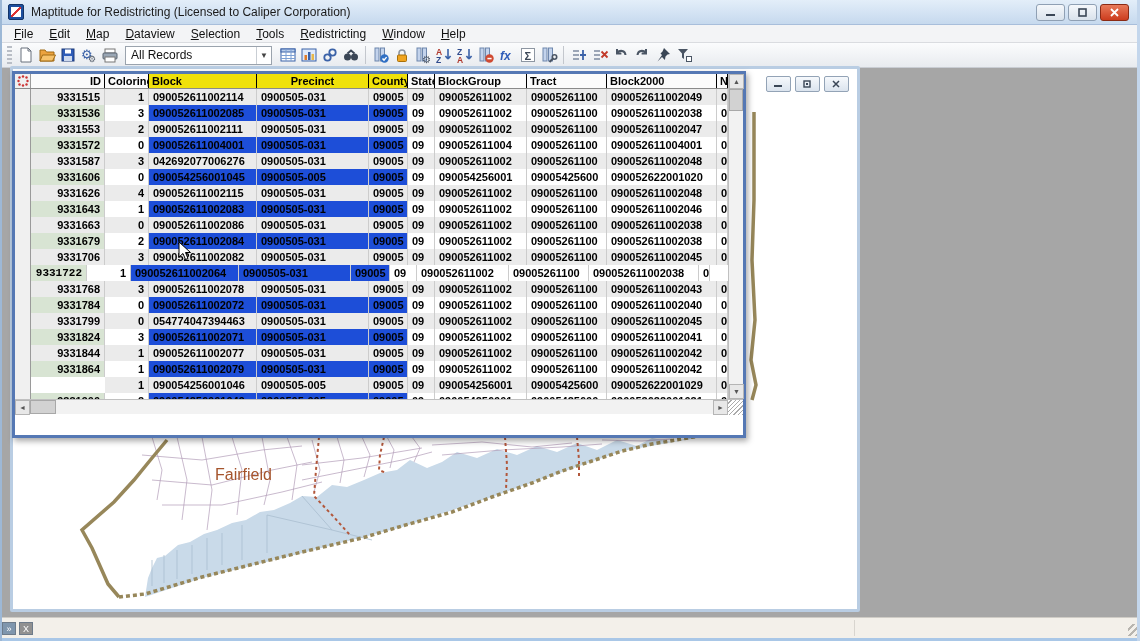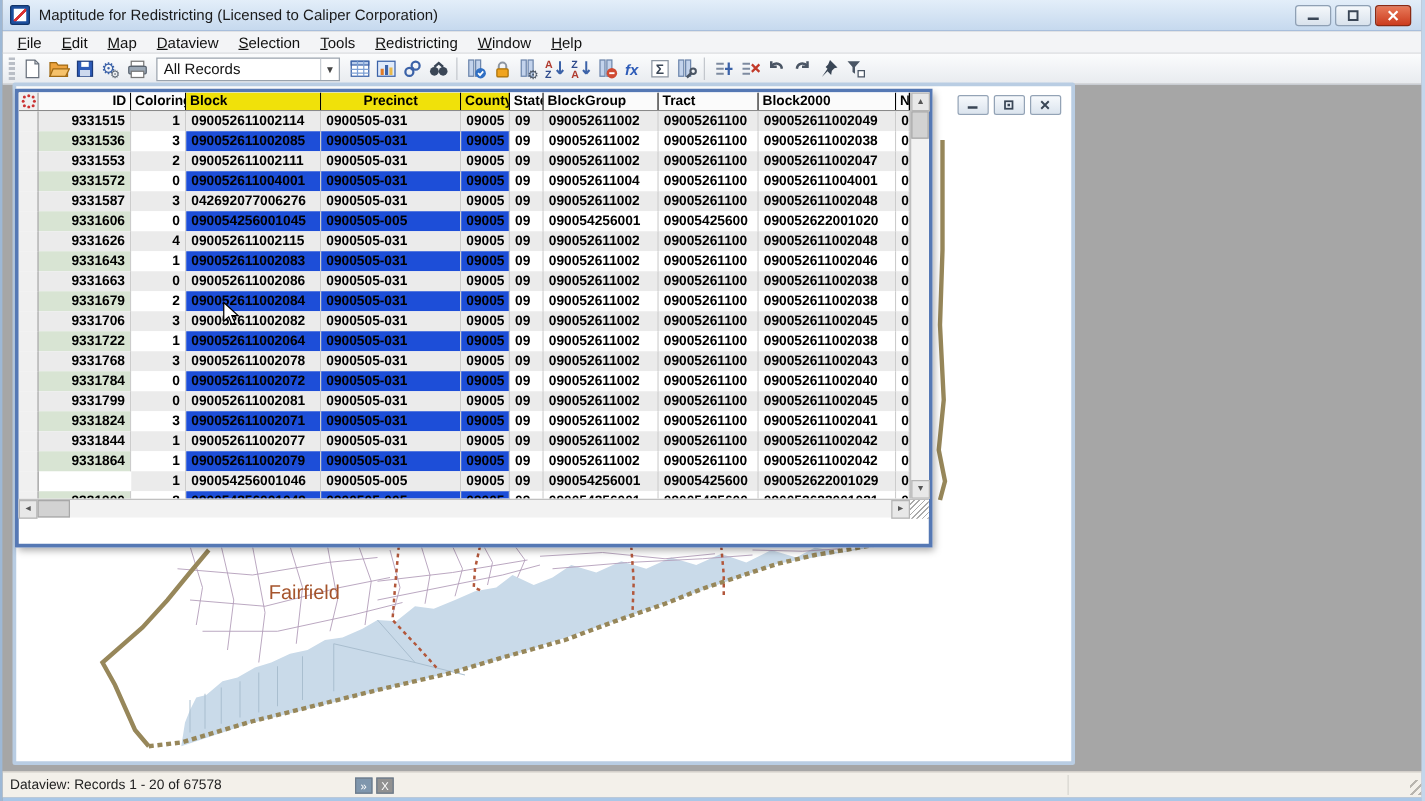--- a/index.html
+++ b/index.html
@@ -583,21 +583,21 @@
                 <div class="cell yellow" style="width: 112px;">0900505-031</div>
                 <div class="cell yellow" style="width: 39px;">09005</div>
                 <div class="cell" style="width: 27px;">09</div>
                 <div class="cell center" style="width: 92px;">090052611002</div>
                 <div class="cell center" style="width: 80px;">09005261100</div>
                 <div class="cell center" style="width: 110px;">090052611002045</div>
                 <div class="cell" style="width: 11px;">0</div>
               </div>
               <div class="row">
                 <div class="corner-cell" style="width: 16px;"></div>
-                <div class="cell green right" style="width: 74px;">9331722</div>
+                <div class="cell green right" style="width: 56px; font-family: Liberation Mono, monospace;">9331722</div>
                 <div class="cell right" style="width: 44px;">1</div>
                 <div class="cell yellow" style="width: 108px;">090052611002064</div>
                 <div class="cell yellow" style="width: 112px;">0900505-031</div>
                 <div class="cell yellow" style="width: 39px;">09005</div>
                 <div class="cell" style="width: 27px;">09</div>
                 <div class="cell center" style="width: 92px;">090052611002</div>
                 <div class="cell center" style="width: 80px;">09005261100</div>
                 <div class="cell center" style="width: 110px;">090052611002038</div>
                 <div class="cell" style="width: 11px;">0</div>
               </div>
@@ -624,21 +624,21 @@
                 <div class="cell" style="width: 27px;">09</div>
                 <div class="cell center" style="width: 92px;">090052611002</div>
                 <div class="cell center" style="width: 80px;">09005261100</div>
                 <div class="cell center" style="width: 110px;">090052611002040</div>
                 <div class="cell" style="width: 11px;">0</div>
               </div>
               <div class="row even">
                 <div class="corner-cell" style="width: 16px;"></div>
                 <div class="cell green right" style="width: 74px;">9331799</div>
                 <div class="cell right" style="width: 44px;">0</div>
-                <div class="cell yellow" style="width: 108px;">090052611002081</div>
+                <div class="cell yellow" style="width: 108px;">054774047394463</div>
                 <div class="cell yellow" style="width: 112px;">0900505-031</div>
                 <div class="cell yellow" style="width: 39px;">09005</div>
                 <div class="cell" style="width: 27px;">09</div>
                 <div class="cell center" style="width: 92px;">090052611002</div>
                 <div class="cell center" style="width: 80px;">09005261100</div>
                 <div class="cell center" style="width: 110px;">090052611002045</div>
                 <div class="cell" style="width: 11px;">0</div>
               </div>
               <div class="row">
                 <div class="corner-cell" style="width: 16px;"></div>
@@ -721,21 +721,20 @@
         </div>
       </div>
     </div>
 
     <svg class="cursor" width="14" height="20">
       <path d="M1 1 L1 16 L5 12.5 L7.5 18.5 L10 17.5 L7.5 11.5 L12.5 11.5 Z" fill="#fff" stroke="#000" stroke-width="1"></path>
     </svg>
   </div>
 
   <div class="statusbar">
-    <div class="status-text">Dataview: Records 1 - 20 of 67578</div>
     <span id="status-buttons" style="display: flex;">
         <div class="sbtn next">»</div>
         <div class="sbtn close">X</div>
       </span>
     <div class="status-sep"></div>
     <div class="status-grip"></div>
   </div>
   <div class="bottom-frame"></div>
 </div>
 

